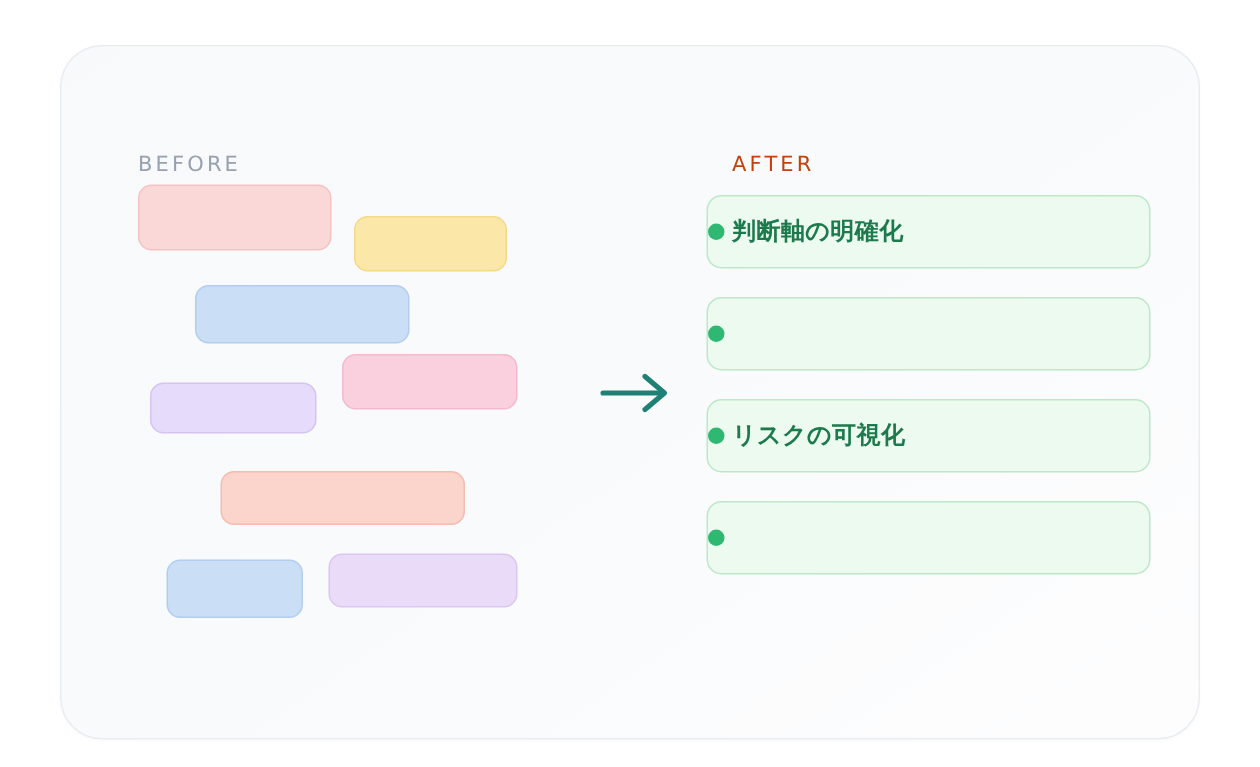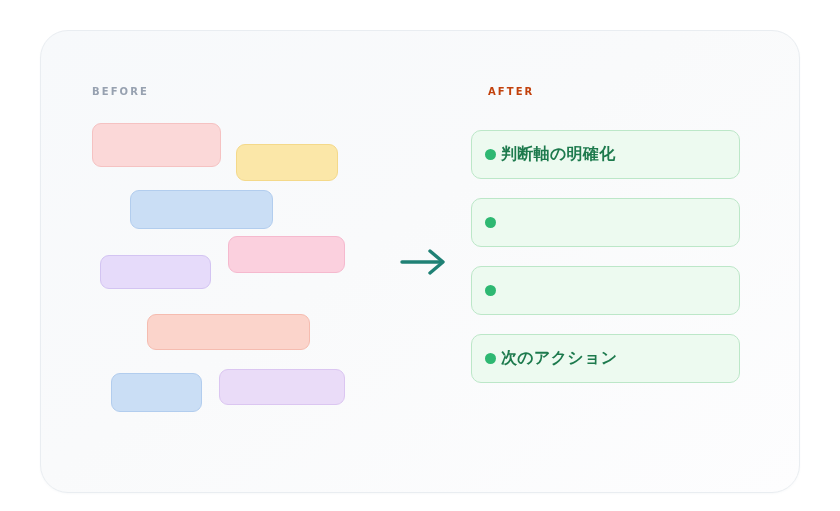--- a/index.html
+++ b/index.html
@@ -30,23 +30,24 @@
     box-sizing: border-box;
     border-radius: 28px;
     background: linear-gradient(145deg, #f7f9fb 0%, #f9fafb 45%, #fdfdfe 100%);
     border: 1px solid #e9edf1;
     box-shadow: 0 1px 2px rgba(120,135,150,0.05);
   }
 
   
   .col-label {
     position: absolute;
-    font-size: 10px;
-    font-weight: bold;
+    font-size: 14px;
+    font-weight: normal;
     letter-spacing: 2.1px;
+    margin-top: 16px;
   }
   .label-before {
     left: 92px;
     top: 86px;
     color: #97a1b0;
   }
   .label-after {
     left: 488px;
     top: 86px;
     color: #2f8f73;
@@ -67,29 +68,28 @@
     left: 396px;
     top: 243px;
     width: 56px;
     height: 38px;
   }
 
   
   .after-card {
     position: absolute;
     left: 471px;
-    width: 269px;
+    width: 296px;
     height: 49px;
     box-sizing: border-box;
     border-radius: 10px;
     background: #edfaf0;
     border: 1px solid #bce7c8;
     display: flex;
     align-items: center;
-    padding-left: 13px;
   }
   .after-card .bullet {
     width: 11px;
     height: 11px;
     border-radius: 50%;
     background: #2eb872;
     flex: 0 0 auto;
     margin-right: 5px;
   }
   .after-card .after-text {
@@ -134,20 +134,20 @@
   <div id="after-cards">
       <div class="after-card" style="top: 130px; background: rgb(237, 250, 240); border-color: rgb(188, 231, 200);">
         <span class="bullet" style="background: rgb(46, 184, 114);"></span>
         <span class="after-text" style="color: rgb(29, 122, 77);">判断軸の明確化</span>
       </div>
       <div class="after-card" style="top: 198px; background: rgb(237, 250, 240); border-color: rgb(188, 231, 200);">
         <span class="bullet" style="background: rgb(46, 184, 114);"></span>
       </div>
       <div class="after-card" style="top: 266px; background: rgb(237, 250, 240); border-color: rgb(188, 231, 200);">
         <span class="bullet" style="background: rgb(46, 184, 114);"></span>
+        <span class="after-text" style="color: rgb(29, 122, 77);">リスクの可視化</span>
       </div>
       <div class="after-card" style="top: 334px; background: rgb(237, 250, 240); border-color: rgb(188, 231, 200);">
         <span class="bullet" style="background: rgb(46, 184, 114);"></span>
-        <span class="after-text" style="color: rgb(29, 122, 77);">次のアクション</span>
       </div>
     </div>
 
 </div>
 
 </body></html>

